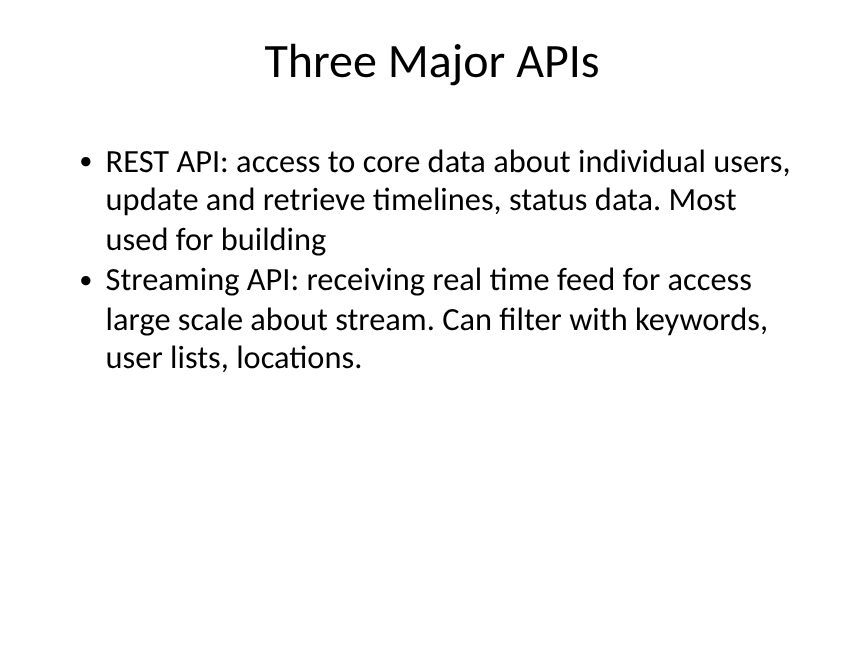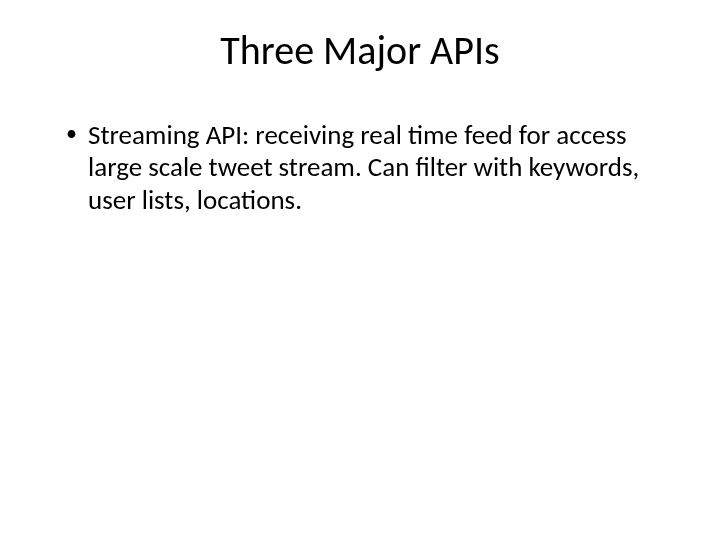--- a/index.html
+++ b/index.html
@@ -46,16 +46,17 @@
       line-height: 1.4;
     }
   </style>
 </head>
 <body>
 
 <div class="slide">
   <h1 class="title">Three Major APIs</h1>
   <div class="body">
     <ul>
-      <li>Streaming API: receiving real time feed for access large scale tweet stream. Can filter with keywords, user lists, locations.</li>
+      <li>REST API: access to core data about individual users, update and retrieve timelines, status data. Most used for building</li>
+      <li>Streaming API: receiving real time feed for access large scale about stream. Can filter with keywords, user lists, locations.</li>
     </ul>
   </div>
 </div>
 
 </body></html>

